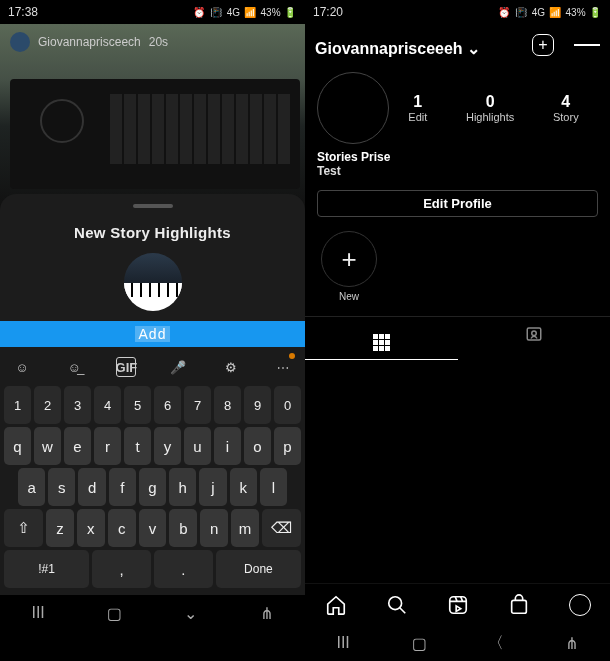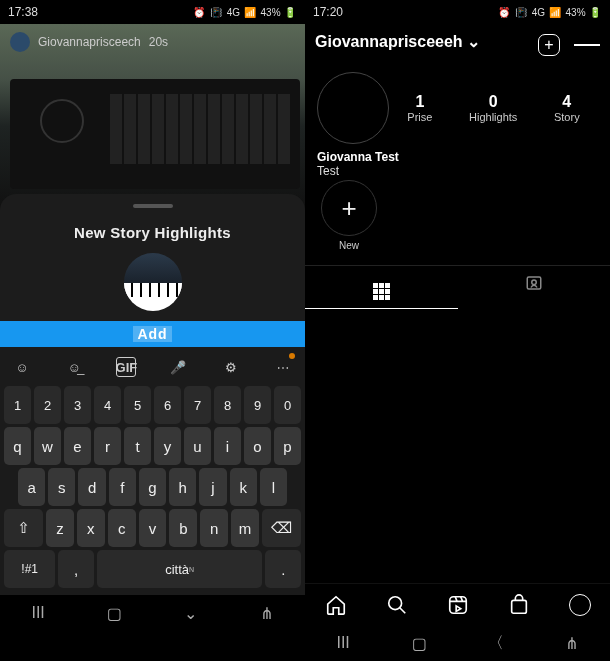--- a/index.html
+++ b/index.html
@@ -24,21 +24,21 @@
 
     
     .sheet { background:#1c1c1c; border-top-left-radius:16px; border-top-right-radius:16px; margin-top:-16px; z-index:2; padding-top:8px; text-align:center; }
     .handle { width:40px; height:4px; background:#555; border-radius:2px; margin:2px auto 10px; }
     .sheet-title { font-size:15px; font-weight:600; color:#eee; padding:6px 0 12px; letter-spacing:.3px; }
     .thumb { width:58px; height:58px; border-radius:50%; margin:0 auto 10px; overflow:hidden; background:#222; position:relative; }
     .piano-keys { position:absolute; bottom:0; left:0; right:0; height:28px; background:#fff; }
     .piano-keys::before{ content:""; position:absolute; top:0; left:0; right:0; height:14px; background:repeating-linear-gradient(90deg,#fff 0 7px,#000 7px 9px); }
     .piano-top { position:absolute; top:0; left:0; right:0; height:30px; background:linear-gradient(#2b3a4a,#1a222c); }
     .featured { font-size:11px; color:#bbb; padding-bottom:8px; }
-    .add-bar { background:#1797f0; height:26px; display:flex; align-items:center; justify-content:center;font-weight:bold; }
+    .add-bar { background:#1797f0; height:26px; display:flex; align-items:center; justify-content:center; }
     .add-bar span { font-size:14px; color:#fff; background:rgba(255,255,255,.25); padding:0 4px; letter-spacing:1px; }
 
     
     .kbd { background:#1b1b1b; padding:4px; }
     .kbd-toolbar { display:flex; justify-content:space-between; padding:6px 8px; align-items:center; position:relative; }
     .kbd-toolbar .dot { position:absolute; right:6px; top:2px; width:6px; height:6px; background:#d97a00; border-radius:50%; }
     .kbd-toolbar svg, .kbd-toolbar .tb { width:20px; height:20px; fill:#ccc; stroke:#ccc; font-size:13px; color:#ccc; display:flex; align-items:center; justify-content:center; }
     .gif { border:1px solid #ccc; border-radius:3px; font-size:8px; font-weight:700; padding:1px 2px; }
     .row { display:flex; gap:3px; margin:3px 0; }
     .key { flex:1; height:38px; background:#373737; border-radius:5px; display:flex; align-items:center; justify-content:center; font-size:15px; color:#eee; }
@@ -48,35 +48,35 @@
     .key sub { font-size:7px; vertical-align:sub; opacity:.7; }
     .shift { flex:1.4; }
     .bksp { flex:1.4; }
     .row.mid { padding:0 14px; }
 
     
     .nav { display:flex; justify-content:space-around; align-items:center; height:36px; }
     .nav .b { width:30px; height:20px; display:flex; align-items:center; justify-content:center; color:#aaa; }
 
     
-    .prof-head { display:flex; align-items:flex-start; padding:8px 10px; gap:12px; }
+    .prof-head { display:flex; align-items:flex-end; padding:8px 10px; gap:18px; }
     .uname { font-size:16px; font-weight:700; flex:1; }
     .head-icon { width:26px; height:26px; display:flex; align-items:center; justify-content:center; }
     .plus-badge { border:1.5px solid #fff; border-radius:7px; width:22px; height:22px; display:flex; align-items:center; justify-content:center; font-size:16px; line-height:1; }
     .burger div { width:18px; height:2px; background:#fff; margin:2px 0; }
 
     .prof-main { padding:6px 12px; }
     .prof-row { display:flex; align-items:center; }
     .avatar-ring { width:72px; height:72px; border:1.5px solid #444; border-radius:50%; }
     .stats { flex:1; display:flex; justify-content:space-around; text-align:center; }
     .stat .n { font-size:16px; font-weight:700; }
     .stat .l { font-size:11px; color:#ccc; }
 
     .bio-name { font-size:12px; font-weight:600; margin-top:6px; }
-    .bio-text { font-size:12px; color:#ddd; }
+    .bio-text { font-size:12px; color:#ddd;font-weight:bold; }
 
     .edit-btn { margin:12px 0; border:1px solid #444; border-radius:4px; text-align:center; padding:5px 0; font-size:13px; font-weight:600; }
 
     .highlights { display:flex; gap:18px; padding:2px 4px 8px; }
     .hl { text-align:center; }
     .hl .circ { width:56px; height:56px; border-radius:50%; border:1px solid #333; position:relative; overflow:hidden; }
     .hl .circ .piano-top { height:26px; }
     .hl .circ .piano-keys { height:30px; }
     .hl .plus { font-size:26px; color:#eee; display:flex; align-items:center; justify-content:center; width:100%; height:100%; }
     .hl .lbl { font-size:10px; color:#ccc; margin-top:4px; }
@@ -188,25 +188,22 @@
         <div class="key">c</div>
         <div class="key">v</div>
         <div class="key">b</div>
         <div class="key">n</div>
         <div class="key">m</div>
         <div class="key dark bksp">⌫</div>
       </div>
       <div class="row">
         <div class="key dark" style="flex:1.3;font-size:12px">!#1</div>
         <div class="key dark" style="flex:.9">,</div>
-        <div class="key dark space">
-            <span>città</span>
-            <sub>N</sub>
-          </div>
         <div class="key dark" style="flex:.9">.</div>
+        <div class="key dark" style="flex:1.3;font-size:12px">Done</div>
       </div>
     </div>
 
     <div class="nav">
       <div class="b">III</div>
       <div class="b">▢</div>
       <div class="b">⌄</div>
       <div class="b">⋔</div>
     </div>
   </div>
@@ -237,35 +234,36 @@
           <div></div>
         </div>
     </div>
 
     <div class="prof-main">
       <div class="prof-row">
         <div class="avatar-ring"></div>
         <div class="stats">
           <div class="stat">
             <div class="n">1</div>
-            <div class="l">Prise</div>
+            <div class="l">Edit</div>
           </div>
           <div class="stat">
             <div class="n">0</div>
             <div class="l">Highlights</div>
           </div>
           <div class="stat">
             <div class="n">4</div>
             <div class="l">Story</div>
           </div>
         </div>
       </div>
-      <div class="bio-name">Giovanna Test</div>
+      <div class="bio-name">Stories Prise</div>
       <div class="bio-text">Test</div>
 
+      <div class="edit-btn">Edit Profile</div>
 
       <div class="highlights">
         <div class="hl">
           <div class="circ">
               <div class="plus">+</div>
             </div>
           <div class="lbl">New</div>
         </div>
       </div>
     </div>

